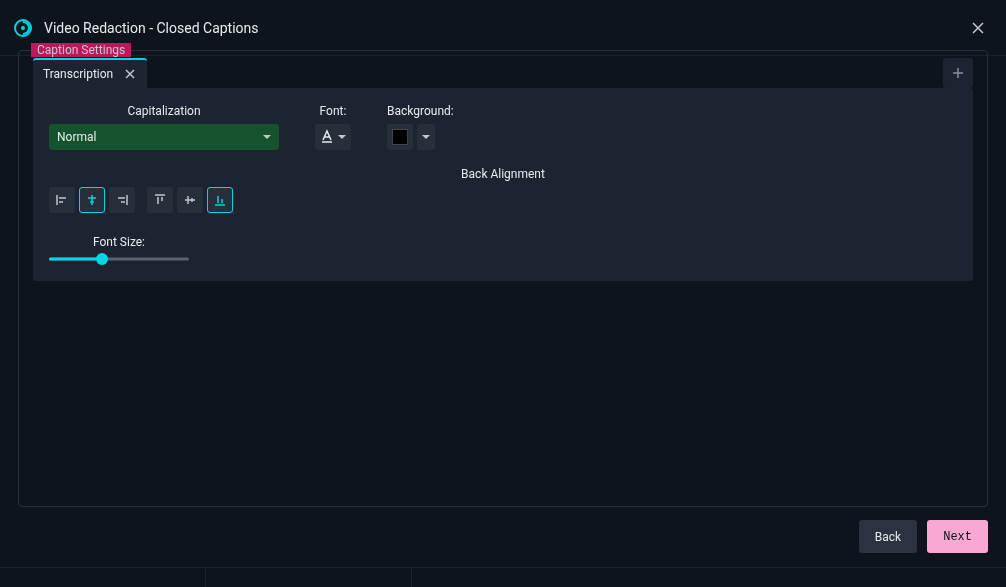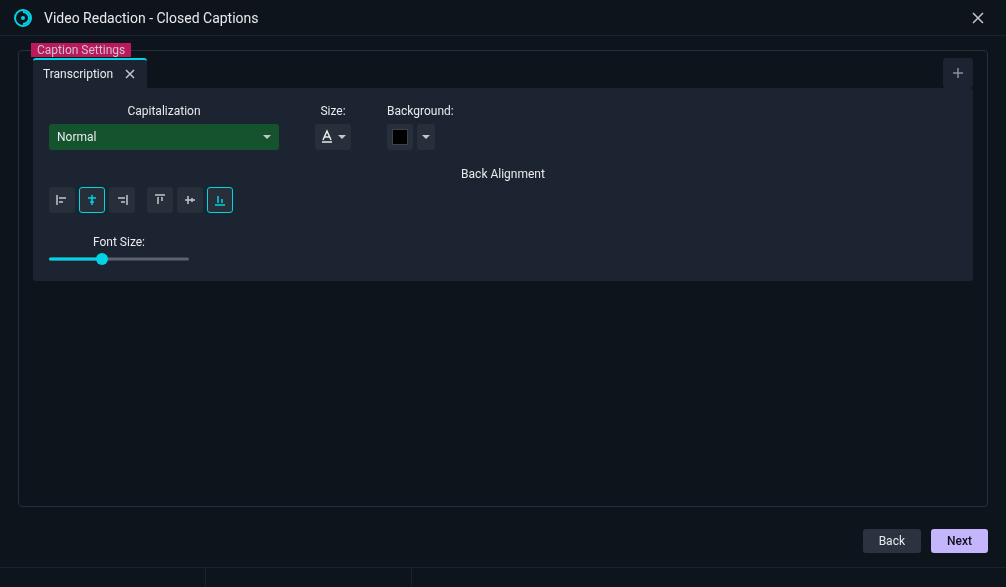--- a/index.html
+++ b/index.html
@@ -7,21 +7,21 @@
     background: #0e141b;
     color: #e8eaed;
     font-family: -apple-system, BlinkMacSystemFont, "Segoe UI", Roboto, sans-serif;
     font-size: 13px;
     width: 1006px;
     height: 587px;
     overflow: hidden;
     position: relative;
   }
   .titlebar {
-    height: 36px;
+    height: 56px;
     display: flex;
     align-items: center;
     padding: 0 14px;
     border-bottom: 1px solid #1a222c;
   }
   .logo {
     width: 18px; height: 18px;
     margin-right: 12px;
     display: inline-flex;
     align-items: center;
@@ -200,35 +200,36 @@
   }
 
   .footer {
     position: absolute;
     right: 18px;
     bottom: 34px;
     display: flex;
     gap: 10px;
   }
   .btn {
-    height: 24px;
+    height: 33px;
     padding: 0 16px;
     border-radius: 3px;
     display: flex; align-items: center; justify-content: center;
     font-size: 12px;
     cursor: pointer;
   }
   .btn-secondary {
     background: #2a333f;
     color: #e8eaed;
   }
   .btn-primary {
-    background: #c4b5fd;
+    background: #f9a8d4;
     color: #0b1016;
     font-weight: 500;
+    font-family: Liberation Mono, monospace;
   }
 
   .statusbar {
     position: absolute;
     left: 0; right: 0; bottom: 0;
     height: 20px;
     display: flex;
   }
   .statusbar div {
     border-top: 1px solid #1a222c;
@@ -282,21 +283,21 @@
     <div class="row-top">
       <div class="field-group">
         <span class="field-label">Capitalization</span>
         <div class="select">
           <span>Normal</span>
           <span class="caret-down"></span>
         </div>
       </div>
 
       <div class="field-group">
-        <span class="field-label">Size:</span>
+        <span class="field-label">Font:</span>
         <div class="btn-icon font-btn">
           <span>
             <svg width="14" height="14" viewBox="0 0 14 14">
               <path d="M3 11 L7 2 L11 11 M4.5 8 H9.5" stroke="#e8eaed" stroke-width="1.5" fill="none"></path>
               <line x1="2" y1="13" x2="12" y2="13" stroke="#e8eaed" stroke-width="1.5"></line>
             </svg>
           </span>
           <span class="caret-down"></span>
         </div>
       </div>

